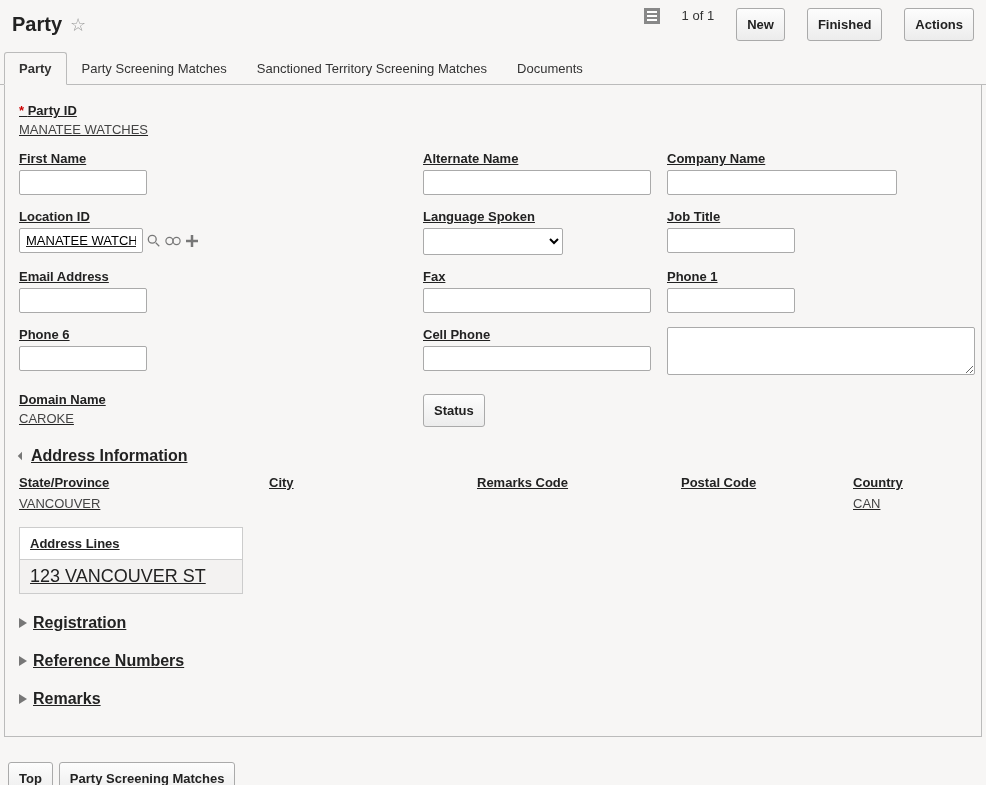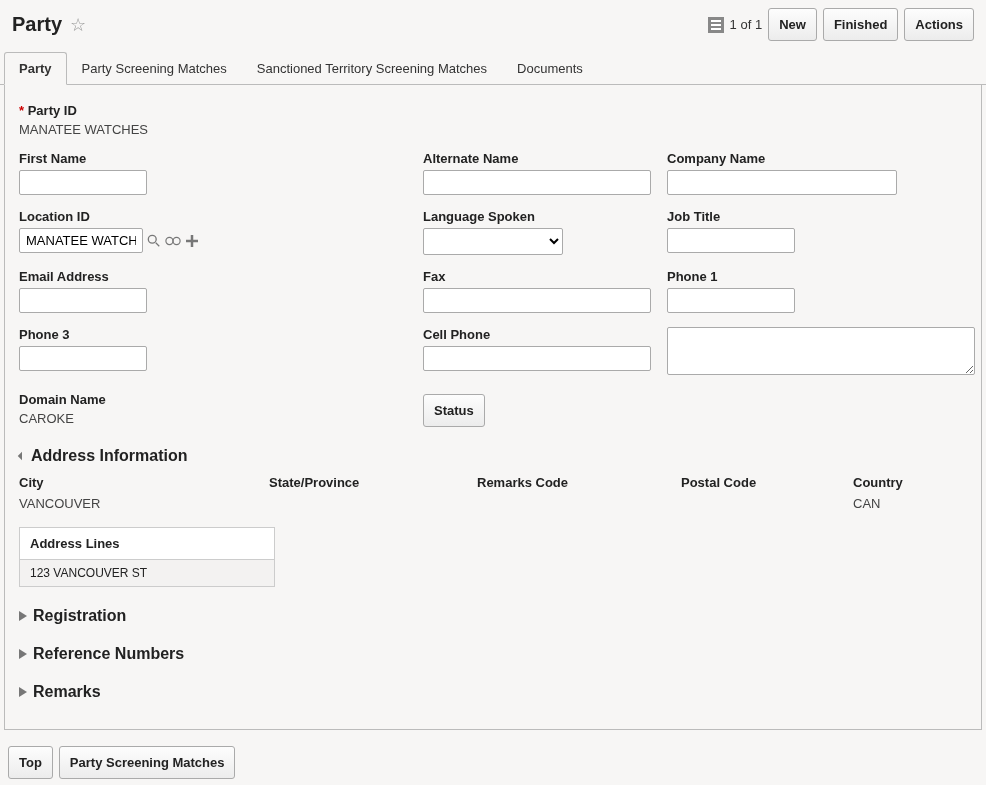--- a/index.html
+++ b/index.html
@@ -22,22 +22,21 @@
     margin-right: 8px;
   }
   .star-icon {
     color: #999;
     font-size: 18px;
     margin-right: auto;
     cursor: pointer;
   }
   .record-nav {
     display: flex;
-    align-items: center;
-    gap: 6px;
+    gap: 22px;
   }
   .list-icon {
     width: 16px; height: 16px;
     display:inline-block;
     background:#888;
     position:relative;
   }
   .list-icon::before{
     content:"";
     position:absolute;
@@ -80,22 +79,23 @@
     border-color:#bbb;
     background:#f7f6f5;
     border-top-left-radius:3px;
     border-top-right-radius:3px;
     border-bottom:1px solid #f7f6f5;
   }
   .panel {
     border:1px solid #bbb;
     border-top:none;
     background:#f7f6f5;
-    margin:0 4px 10px 4px;
+    margin:0 4px 19px 4px;
     padding:18px 14px;
+    text-decoration:underline;
   }
   .field-block { margin-bottom:14px; }
   .label { font-size:13px; font-weight:600; color:#222; display:block; margin-bottom:4px;}
   .label .req{color:#c00; font-weight:bold;}
   .valtext{font-size:13px;color:#444;}
   .grid3{
     display:grid;
     grid-template-columns: 404px 244px 1fr;
     row-gap:14px;
     column-gap:0;
@@ -139,28 +139,28 @@
   .addr-grid{
     display:grid;
     grid-template-columns: 250px 208px 204px 172px 1fr;
     row-gap:4px;
   }
   .addr-grid .hd{font-weight:600;}
   .addr-grid .val{color:#444;margin-top:2px;}
   .addr-lines-table{
     margin-top:16px;
     border:1px solid #ccc;
-    width:256px;
+    width:224px;
     background:#fff;
   }
   .addr-lines-table .th{
     font-weight:bold;padding:8px 10px;border-bottom:1px solid #ccc;
   }
   .addr-lines-table .td{
-    padding:6px 10px;font-size:12px;background:#f3f2f1;
+    padding:6px 10px;font-size:18px;background:#f3f2f1;
   }
   .bottom-btns{display:flex;gap:6px;padding:6px 8px;}
 </style>
 </head>
 <body>
 
 <div class="header-bar">
   <span class="page-title">Party</span>
   <span class="star-icon">☆</span>
   <div class="record-nav">
@@ -242,21 +242,21 @@
     <div class="cell">
       <span class="label">Fax</span>
       <input type="text" class="w-lg" value="" style="">
     </div>
 
     <div class="cell">
       <span class="label">Phone 1</span>
       <input type="text" class="w-sm" value="" style="">
     </div>
     <div class="cell">
-      <span class="label">Phone 3</span>
+      <span class="label">Phone 6</span>
       <input type="text" class="w-sm" value="" style="">
     </div>
     <div class="cell">
       <span class="label">Cell Phone</span>
       <input type="text" class="w-lg" value="" style="">
     </div>
 
     <div class="cell">
       <textarea style=""></textarea>
     </div>
@@ -269,22 +269,22 @@
     </div>
 
   </div>
 
   <div class="section-head">
     <span class="tri open"></span>
     <span>Address Information</span>
   </div>
 
   <div class="addr-grid">
+    <div class="hd">State/Province</div>
     <div class="hd">City</div>
-    <div class="hd">State/Province</div>
     <div class="hd">Remarks Code</div>
     <div class="hd">Postal Code</div>
     <div class="hd">Country</div>
 
     <div class="val">VANCOUVER</div>
     <div class="val"></div>
     <div class="val"></div>
     <div class="val"></div>
     <div class="val">CAN</div>
   </div>

